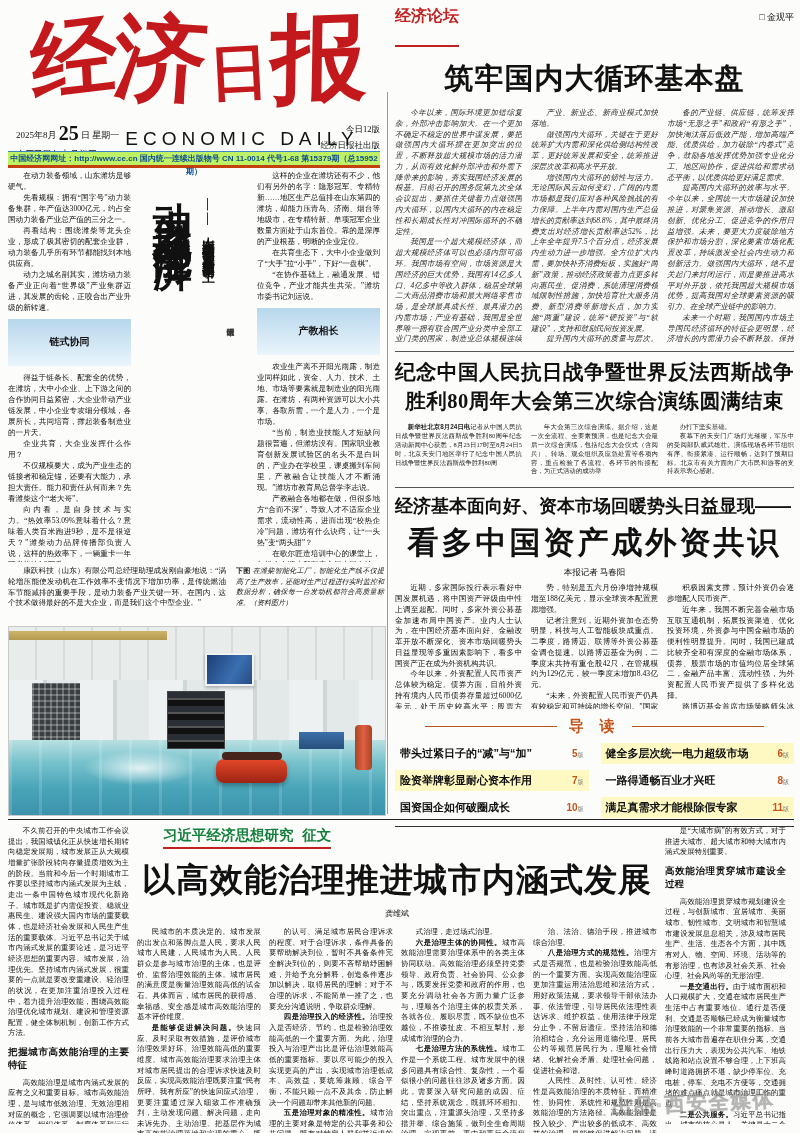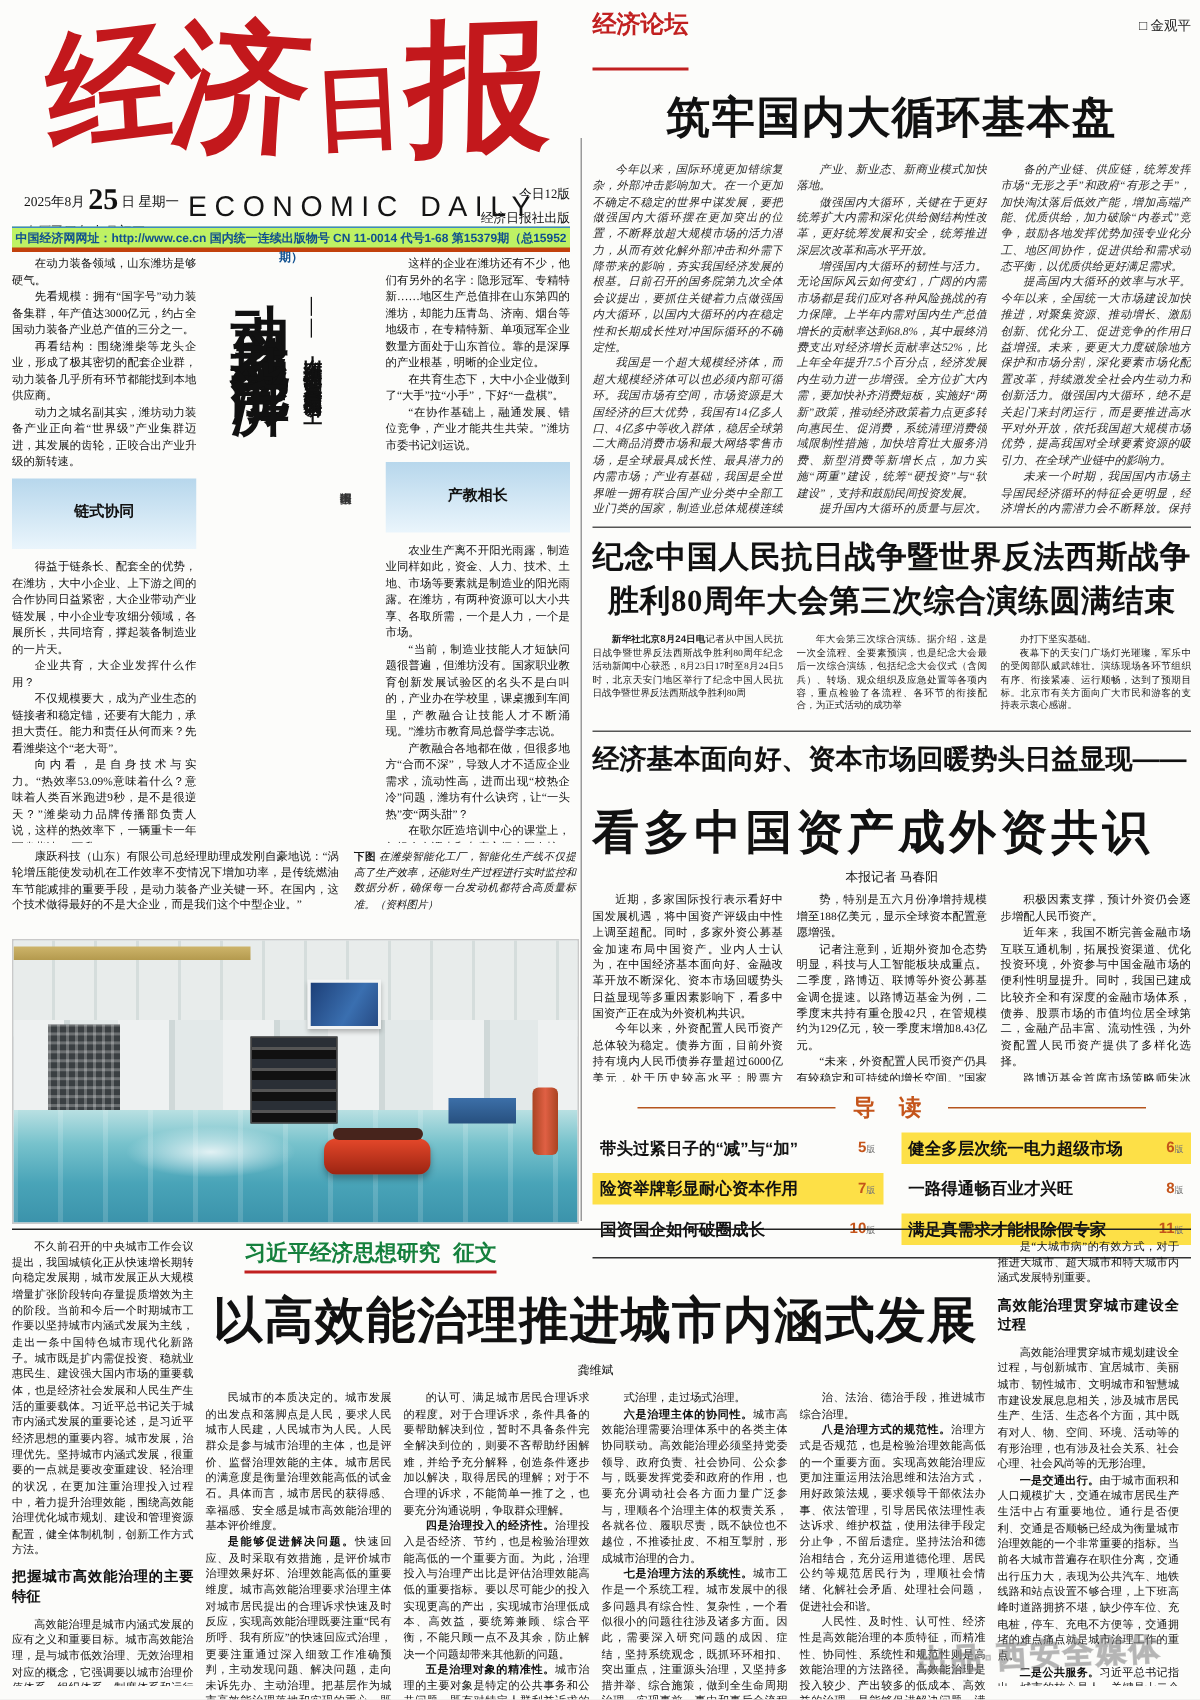--- a/index.html
+++ b/index.html
@@ -33,31 +33,31 @@
   .forum-label{font-size:16px;font-weight:bold;color:#c12020;border-bottom:2px solid #c12020;padding-bottom:18px;}
   .forum-author{font-size:9px;color:#222;margin-top:5px;}
   .forum-h1{font-size:29px;font-weight:900;text-align:center;letter-spacing:1px;margin:12px 0 9px;}
   .cols3{display:flex;gap:9px;}
   .cols3 .ncol{flex:1;font-size:7.6px;line-height:1.42;text-align:justify;overflow:hidden;}
   .forum-cols .ncol{height:236px;font-style:italic;color:#2a2a2a;}
   .rule{border:none;border-top:1px solid #555;margin:7px 0 6px;}
   .ann-h2{font-size:20.5px;font-weight:bold;text-align:center;line-height:1.42;margin:2px 0 7px;letter-spacing:.5px;}
   .ann-cols .ncol{height:57px;font-size:6.4px;line-height:1.38;color:#222;}
   .kicker{font-size:18px;font-weight:bold;margin:6px 0 1px;}
-  .assets-h1{font-size:31px;font-weight:900;letter-spacing:3px;margin:16px 0 1px;}
+  .assets-h1{font-size:31px;font-weight:900;text-align:center;letter-spacing:3px;margin:4px 0 1px;}
   .byline{text-align:center;font-size:8.5px;margin:3px 0 4px;}
   .assets-cols .ncol{height:126px;}
   .daodu{margin-top:8px;border-bottom:1.5px solid #333;padding-bottom:8px;}
   .daodu-title{display:flex;align-items:center;gap:12px;margin:0 30px 7px;}
   .daodu-title .tline{flex:1;height:1.5px;background:#b5541d;}
   .daodu-title .ttext{color:#c4541a;font-weight:bold;font-size:15px;letter-spacing:6px;}
   .daodu-grid{display:grid;grid-template-columns:1fr 1fr;column-gap:12px;row-gap:6px;}
   .daodu-item{display:flex;justify-content:space-between;align-items:center;font-size:11px;font-weight:bold;
               padding:3px 5px;font-family:"Liberation Sans","DejaVu Sans",sans-serif;}
-  .daodu-item.hl{background:#fde047;}
+  .daodu-item.hl{background:#fef9c3;}
   .daodu-item .pg{color:#c4541a;font-size:10px;white-space:nowrap;}
   .daodu-item .pg .ban{font-size:6px;color:#777;font-style:normal;font-weight:normal;}
 
   
   .lz{position:absolute;left:8px;top:170px;width:378px;}
   .lz-row1{display:flex;gap:7px;height:392px;overflow:hidden;}
   .lz-col{width:123px;font-size:7.6px;line-height:1.45;text-align:justify;overflow:hidden;}
   .band{background:linear-gradient(180deg,#b7d7ec,#eaf5fc);text-align:center;font-weight:bold;font-size:10px;
         padding:16px 0;margin:6px 0;}
   .vh-block{width:112px;display:flex;justify-content:center;gap:8px;padding-top:2px;}

